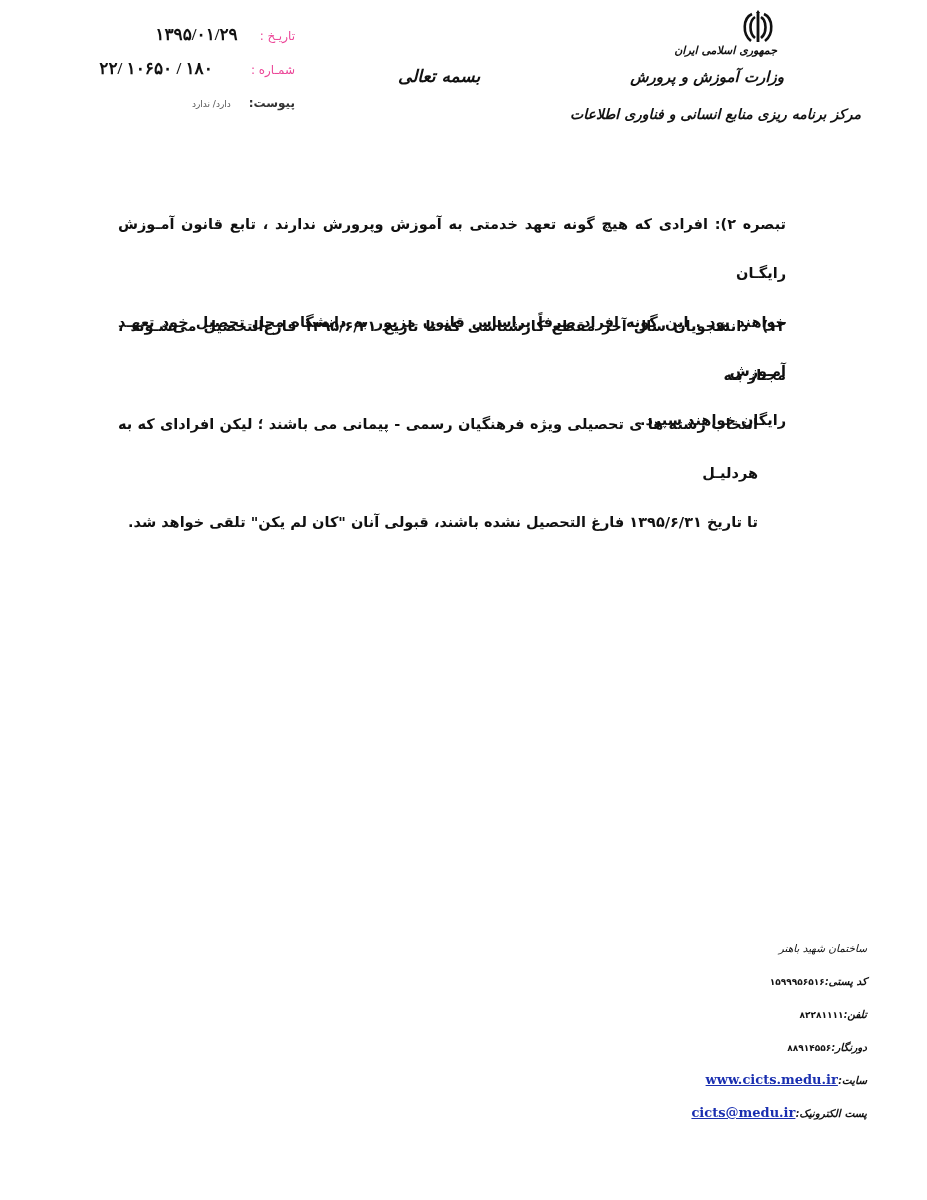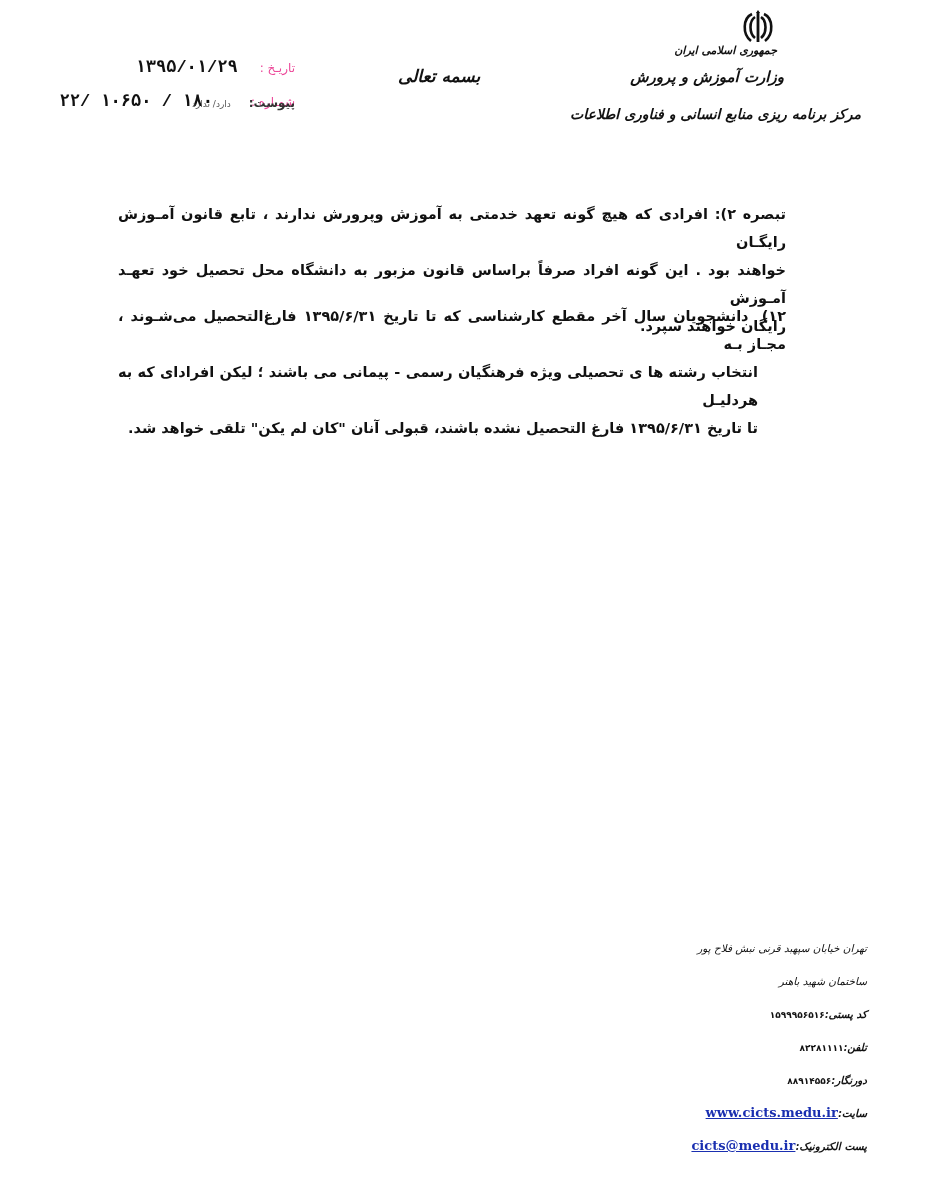--- a/index.html
+++ b/index.html
@@ -66,25 +66,24 @@
       white-space: nowrap;
       display: flex;
       align-items: baseline;
     }
     .meta-label {
       font-family: "DejaVu Sans", sans-serif;
       font-size: 12px;
       color: #ec4899;
     }
     .meta-value {
-      font-family: Liberation Mono, monospace;
+      font-family: Liberation Serif, serif;
       font-weight: bold;
       font-size: 17px;
       color: #111111;
-      margin-top: 32px;
     }
     .meta-date { right: 632px; top: 24px; }
     .meta-date .meta-value { margin-right: 22px; }
     .meta-number { right: 632px; top: 58px; }
     .meta-number .meta-value { margin-right: 38px; }
     .meta-attach { right: 632px; top: 96px; }
     .meta-attach .meta-label { color: #333; font-weight: bold; text-align: right; }
     .meta-attach .meta-small {
       font-family: "DejaVu Sans", sans-serif;
       font-size: 9px;
@@ -94,21 +93,21 @@
 
     
     .body-text {
       left: 118px;
       width: 668px;
       direction: rtl;
       text-align: justify;
       font-family: "DejaVu Sans", sans-serif;
       font-weight: bold;
       font-size: 14.5px;
-      line-height: 28px;
+      line-height: 49px;
       color: #111111;
     }
     .note2 { top: 200px; }
     .item12 { top: 302px; }
     .item12 .num { margin-left: 6px; }
     .item12 .cont { display: block; margin-right: 28px; }
     .p-line { display: block; }
 
     
     .footer {
@@ -189,21 +188,20 @@
 <div class="abs body-text item12">
   <span class="p-line">
     <span class="num">۱۲)</span>
     <span>دانشجویان سال آخر مقطع کارشناسی که تا تاریخ ۱۳۹۵/۶/۳۱ فارغ‌التحصیل می‌شـوند ، مجـاز بـه</span>
   </span>
   <span class="cont">انتخاب رشته ها ی تحصیلی ویژه فرهنگیان رسمی - پیمانی می باشند ؛  لیکن افرادای که به هردلیـل</span>
   <span class="cont">تا تاریخ ۱۳۹۵/۶/۳۱ فارغ التحصیل نشده باشند، قبولی آنان "کان لم یکن" تلقی خواهد شد.</span>
 </div>
 
 <div class="abs footer">
-  <span class="footer-line">تهران خیابان سپهبد قرنی نبش فلاح پور</span>
   <span class="footer-line">ساختمان شهید باهنر</span>
   <span class="footer-line">
     <span class="lbl">کد پستی:</span><span class="val">۱۵۹۹۹۵۶۵۱۶</span>
   </span>
   <span class="footer-line">
     <span class="lbl">تلفن:</span><span class="val">۸۲۲۸۱۱۱۱</span>
   </span>
   <span class="footer-line">
     <span class="lbl">دورنگار:</span><span class="val">۸۸۹۱۴۵۵۶</span>
   </span>

